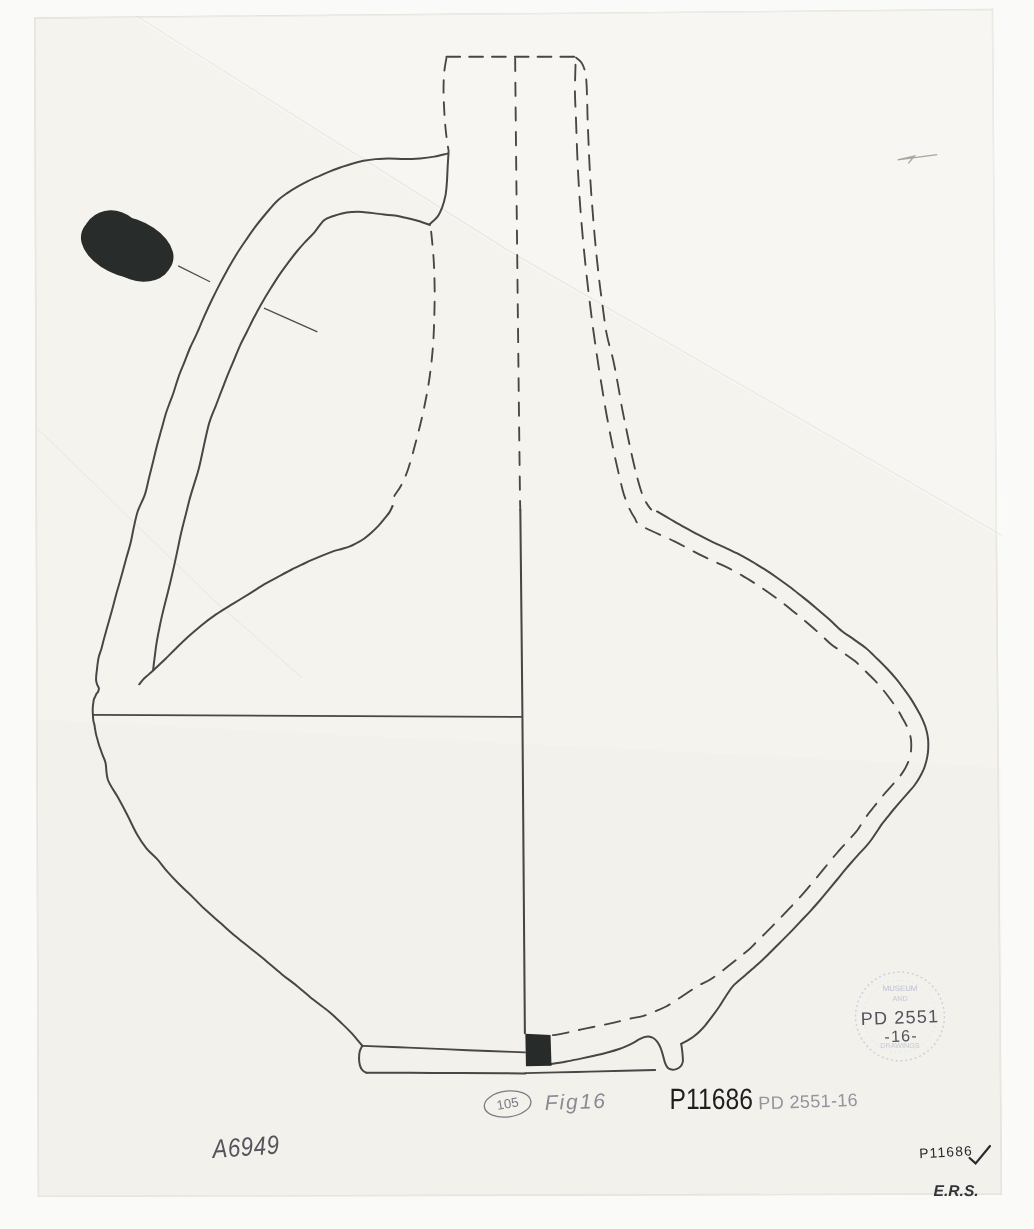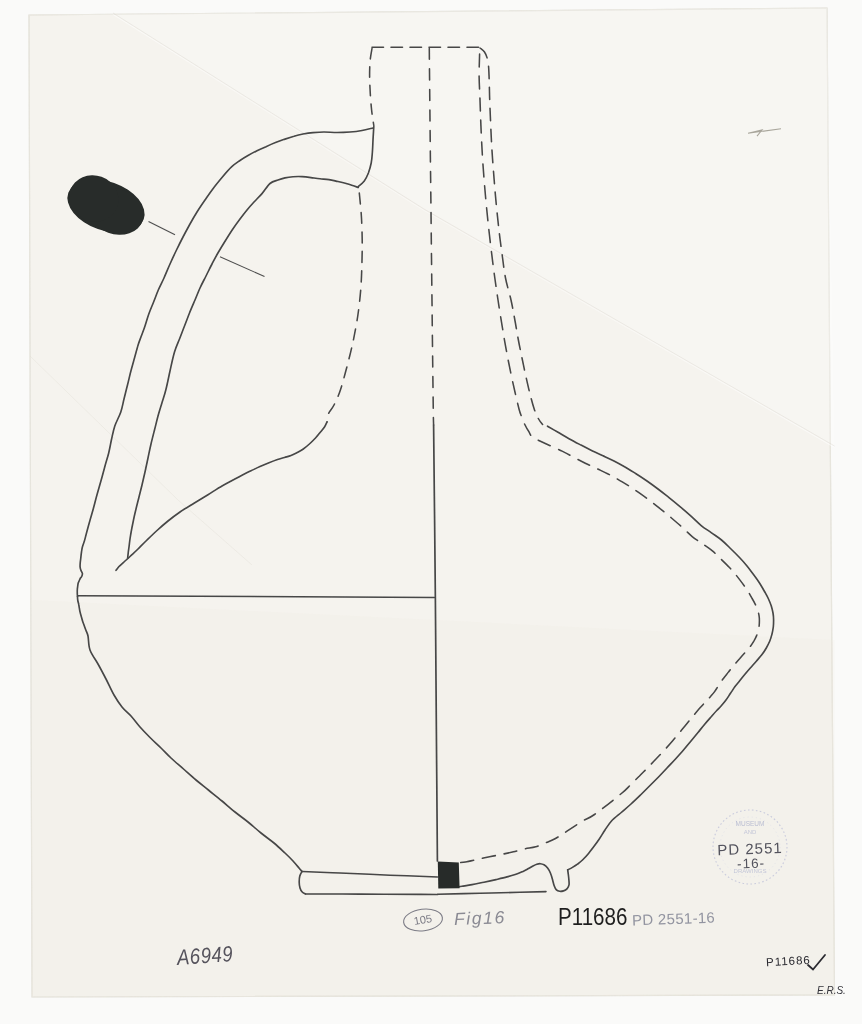--- a/index.html
+++ b/index.html
@@ -103,13 +103,13 @@
 
 <div class="hw" style="left:632px;top:910px;font-size:15px;color:#9294a0;transform:rotate(-2deg);letter-spacing:0.3px;">PD 2551-16</div>
 
 <div class="hw" style="left:177px;top:945px;font-size:18.5px;color:#55535c;font-style:italic;transform:rotate(-4deg) scaleY(1.18);letter-spacing:0.5px;">A6949</div>
 
 <div class="hw" style="left:766px;top:955px;font-size:11.5px;color:#2a2a30;letter-spacing:1px;transform:rotate(-3deg);">P11686</div>
 <svg width="26" height="22" viewBox="0 0 26 22" style="position:absolute;left:806px;top:952px;">
       <path d="M2,13 L7,17.5 L19,3" fill="none" stroke="#2a2a30" stroke-width="1.8" stroke-linecap="round"></path>
     </svg>
 
-<div class="hw" style="left:817px;top:985px;font-size:10px;color:#33333a;font-style:italic;font-weight:normal;letter-spacing:0px;">E.R.S.</div>
+<div class="hw" style="left:778px;top:985px;font-size:13px;color:#33333a;font-style:italic;font-weight:bold;letter-spacing:0px;">E.R.S.</div>
 </div>
 </body></html>

